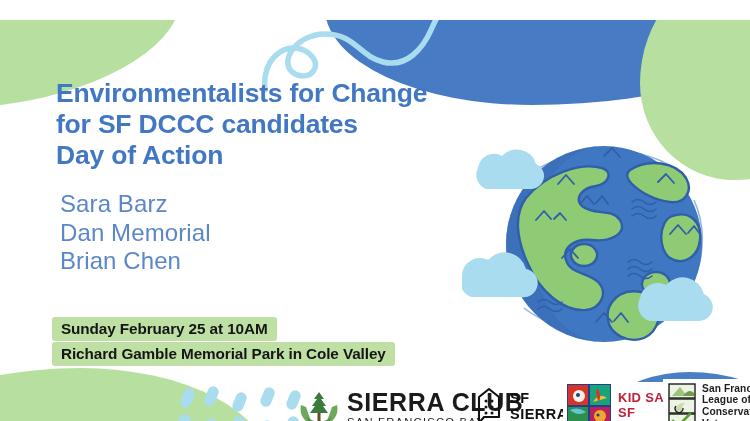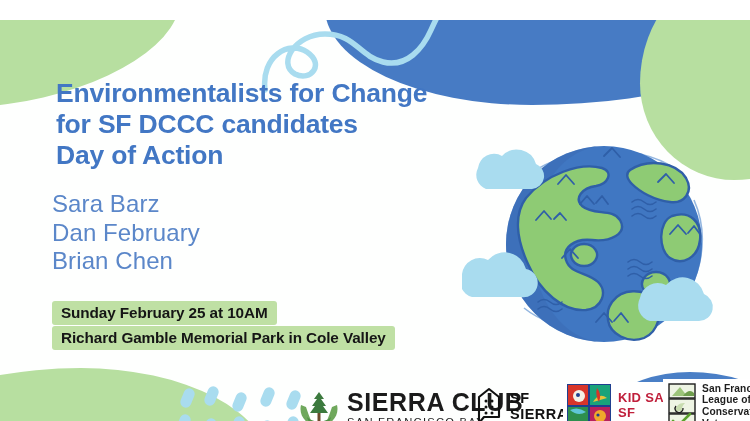--- a/index.html
+++ b/index.html
@@ -50,27 +50,27 @@
 
   
   .headline{
     position:absolute;left:56px;top:58px;width:470px;
     color:#4277c4;font-weight:bold;font-size:26.5px;line-height:31px;
     letter-spacing:-0.2px;
   }
   .headline div{white-space:nowrap;}
 
   .names{
-    position:absolute;left:52px;top:170px;width:300px;
+    position:absolute;left:60px;top:170px;width:300px;
     color:#5b87c9;font-size:24px;line-height:28.5px;font-weight:400;
     letter-spacing:0.1px;
   }
   .names div{white-space:nowrap;}
 
-  .details{position:absolute;left:52px;top:281px;text-align:right;}
+  .details{position:absolute;left:52px;top:297px;text-align:right;}
   .details .line{
     display:table;background:#bfe0a4;color:#151515;
     font-weight:bold;font-size:15.3px;line-height:22px;
     padding:1px 9px 1px 9px;border-radius:3px;white-space:nowrap;
     letter-spacing:-0.1px;
   }
   .details .line + .line{margin-top:1px;}
 
   
   .earth{position:absolute;left:462px;top:92px;width:290px;height:250px;}
@@ -189,21 +189,21 @@
   </svg>
 
   <div class="headline">
     <div>Environmentalists for Change</div>
     <div>for SF DCCC candidates</div>
     <div>Day of Action</div>
   </div>
 
   <div class="names">
     <div>Sara Barz</div>
-    <div>Dan February</div>
+    <div>Dan Memorial</div>
     <div>Brian Chen</div>
   </div>
 
   <div class="details">
     <div class="line">Sunday February 25 at 10AM</div>
     <div class="line">Richard Gamble Memorial Park in Cole Valley</div>
   </div>
 
   <div class="logos">
 

